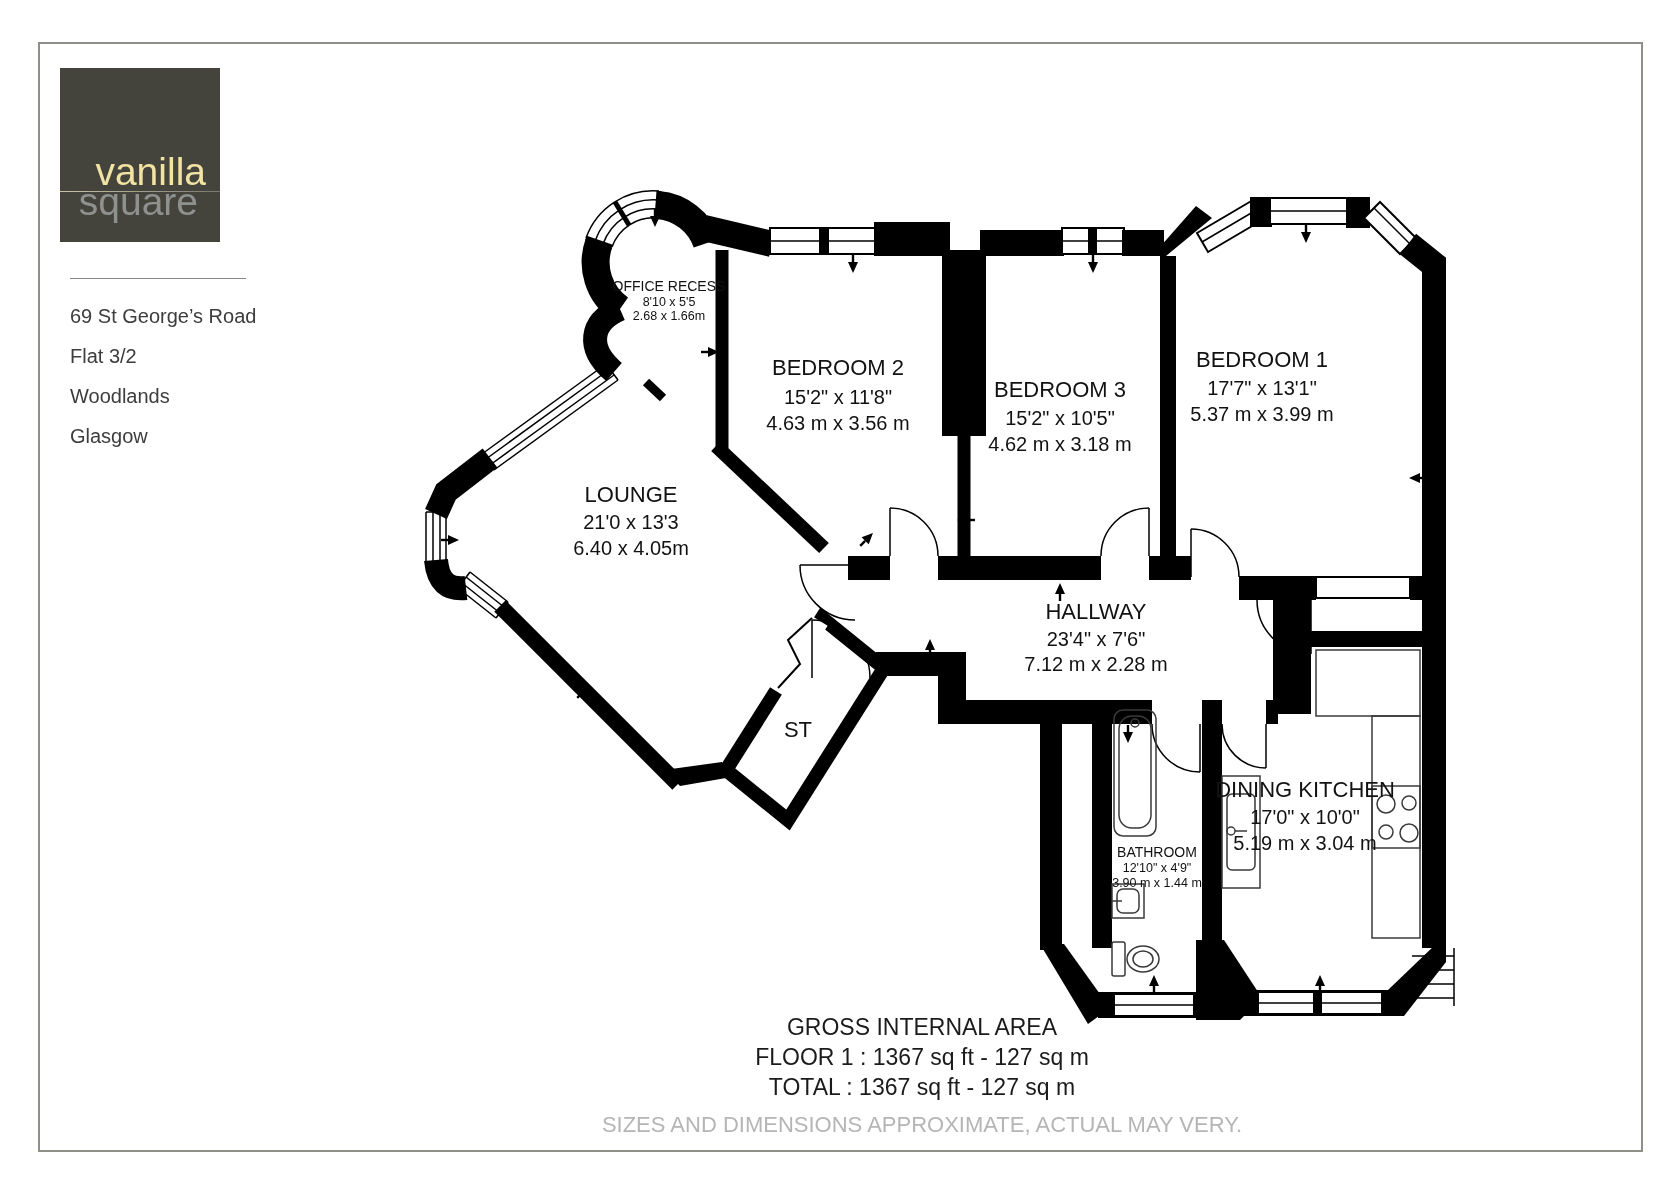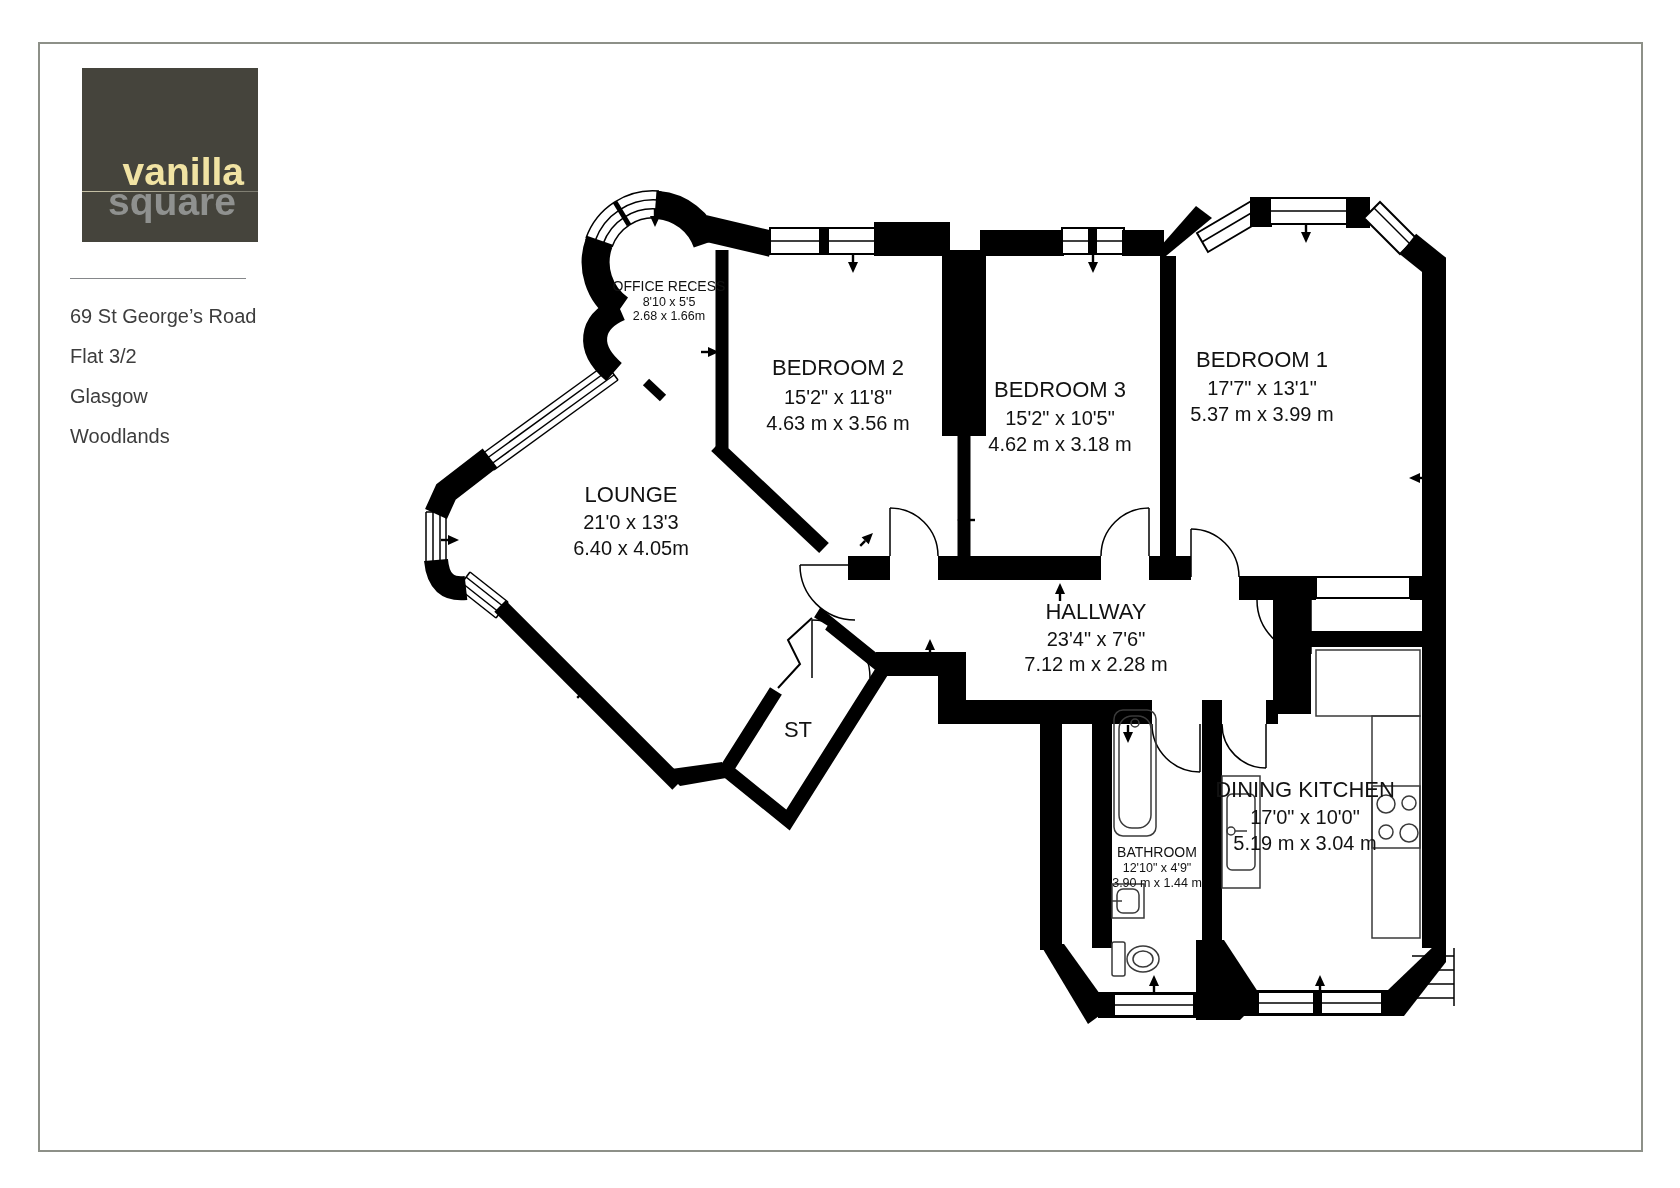--- a/index.html
+++ b/index.html
@@ -1,20 +1,20 @@
 <!DOCTYPE html>
 <html><head>
 <meta charset="utf-8">
 <style>
   html,body{margin:0;padding:0;background:#fff;}
   .stage{position:relative;width:1680px;height:1188px;background:#fff;overflow:hidden;
          font-family:"Liberation Sans",sans-serif;}
   .page-border{position:absolute;left:38px;top:42px;width:1601px;height:1106px;
          border:2px solid #8d9088;}
-  .logo{position:absolute;left:82px;top:68px;width:176px;height:174px;background:#45443c;font-weight:bold;}
+  .logo{position:absolute;left:60px;top:68px;width:160px;height:174px;background:#45443c;}
   .logo .hline{position:absolute;left:0;top:123px;width:100%;height:1px;
          background:linear-gradient(to right,#c9c4a8,#7a796e);}
   .logo .w1{position:absolute;right:14px;top:82px;font-size: 39px;color:#f1e3a3;letter-spacing:0px;}
   .logo .w2{position:absolute;right:22px;top:112px;font-size:39px;color:#8f918f;text-align:right;}
   .logo-rule{position:absolute;left:70px;top:278px;width:176px;height:1px;background:#85878a;}
   .address{position:absolute;left:70px;top:296px;font-size:20px;line-height:40px;color:#3d3d3d;}
   .footer{position:absolute;left:522px;top:1012px;width:800px;text-align:center;color:#1b1b1b;}
   .footer .l{font-size:23px;line-height:30px;}
   .footer .disc{font-size:22px;line-height:30px;margin-top:8px;color:#b5b5b5;}
   svg.plan{position:absolute;left:0;top:0;}
@@ -33,22 +33,22 @@
   <div class="logo">
     <div class="hline"></div>
     <div class="w1">vanilla</div>
     <div class="w2">square</div>
   </div>
   <div class="logo-rule"></div>
 
   <div class="address">
     <div>69 St George’s Road</div>
     <div>Flat 3/2</div>
+    <div>Woodlands</div>
     <div>Glasgow</div>
-    <div>Woodlands</div>
   </div>
 
   <svg class="plan" width="1680" height="1188" viewBox="0 0 1680 1188">
     <defs>
       <g id="mkr">
           <polygon points="0,-7 5,4 -5,4"></polygon>
           <rect x="-1.2" y="4" width="2.4" height="7"></rect>
         </g>
     </defs>
 
@@ -303,13 +303,19 @@
         <text class="xs" x="1157" y="887">3.90 m x 1.44 m</text>
       </g>
       <g>
         <text class="rt" x="1305" y="797">DINING KITCHEN</text>
         <text class="rd" x="1305" y="824">17'0" x 10'0"</text>
         <text class="rd" x="1305" y="850">5.19 m x 3.04 m</text>
       </g>
     </g>
   </svg>
 
+  <div class="footer">
+    <div class="l">GROSS INTERNAL AREA</div>
+    <div class="l">FLOOR 1 : 1367 sq ft - 127 sq m</div>
+    <div class="l">TOTAL : 1367 sq ft - 127 sq m</div>
+    <div class="disc">SIZES AND DIMENSIONS APPROXIMATE, ACTUAL MAY VERY.</div>
+  </div>
 </div>
 
 </body></html>

